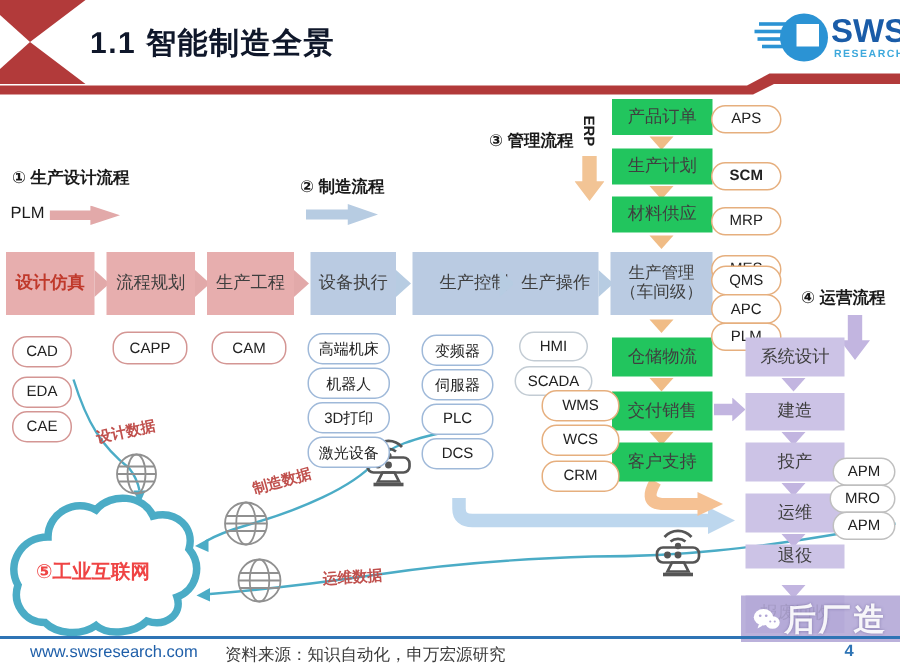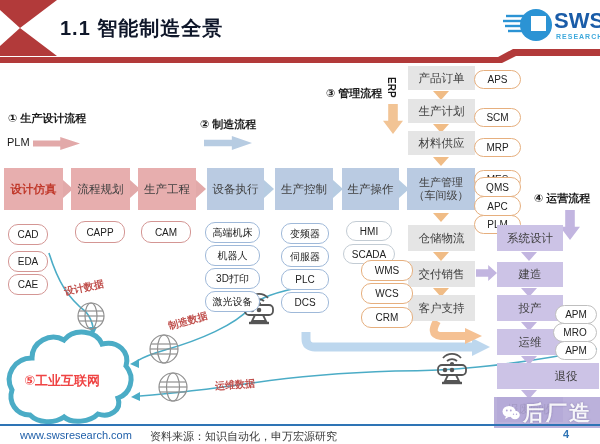--- a/index.html
+++ b/index.html
@@ -15,21 +15,21 @@
 
   
   .seclab{font-size:11px;font-weight:bold;color:#1a1a1a;white-space:nowrap;}
   .smalllab{font-size:11px;color:#1a1a1a;white-space:nowrap;}
 
   
   .fbox{display:flex;align-items:center;justify-content:center;text-align:center;
         font-size:11.5px;line-height:13px;white-space:nowrap;}
   .pink{background:#E7AEAE;}
   .blue{background:#BACBE2;}
-  .orange{background:#e5e5e5;}
+  .orange{background:#22c55e;}
   .purple{background:#CCC3E6;}
   .redtext{color:#C0392B;}
 
   
   .pill{display:flex;align-items:center;justify-content:center;background:#fff;
         border-radius:10px;font-size:10px;white-space:nowrap;color:#222;}
   .bd-pink{border:1.5px solid #D49694;}
   .bd-blue{border:1.5px solid #9FB9D9;}
   .bd-gray{border:1.5px solid #C3CCD4;}
   .bd-orange{border:1.5px solid #E6AF7E;}
@@ -183,21 +183,21 @@
 
   <div class="abs fbox pink redtext" style="left:4px;top:168px;width:59px;height:42px;font-weight:bold;">设计仿真</div>
   <div class="abs tri-r pinkc" style="left:63px;top:180px;"></div>
   <div class="abs fbox pink" style="left:71px;top:168px;width:59px;height:42px;">流程规划</div>
   <div class="abs tri-r pinkc" style="left:130px;top:180px;"></div>
   <div class="abs fbox pink" style="left:138px;top:168px;width:58px;height:42px;">生产工程</div>
   <div class="abs tri-r pinkc" style="left:196px;top:180px;"></div>
 
   <div class="abs fbox blue" style="left:207px;top:168px;width:57px;height:42px;text-align:right;">设备执行</div>
   <div class="abs tri-r bluec" style="left:264px;top:180px;"></div>
-  <div class="abs fbox blue" style="left:275px;top:168px;width:58px;height:42px;">生产控制</div>
+  <div class="abs fbox blue" style="left:275px;top:168px;width:58px;height:42px;padding-left:12px;">生产控制</div>
   <div class="abs tri-r bluec" style="left:333px;top:180px;"></div>
   <div class="abs fbox blue" style="left:342px;top:168px;width:57px;height:42px;">生产操作</div>
   <div class="abs tri-r bluec" style="left:399px;top:180px;"></div>
 
   <div class="abs fbox blue" style="left:407px;top:168px;width:68px;height:42px;flex-direction:column;font-size:11px;">
     <span>生产管理</span>
     <span>（车间级）</span>
   </div>
 
   <div class="abs pill bd-pink redtext" style="left:8px;top:224px;width:38px;height:19px;">CAD</div>
@@ -231,36 +231,36 @@
   <div class="abs tri-d orangec" style="left:433px;top:252px;"></div>
   <div class="abs fbox orange" style="left:408px;top:261px;width:67px;height:26px;">交付销售</div>
   <div class="abs tri-d orangec" style="left:433px;top:288px;"></div>
   <div class="abs fbox orange" style="left:408px;top:295px;width:67px;height:26px;">客户支持</div>
 
   <div class="abs pill bd-orange" style="left:361px;top:260px;width:50px;height:19px;">WMS</div>
   <div class="abs pill bd-orange" style="left:361px;top:283px;width:50px;height:19px;">WCS</div>
   <div class="abs pill bd-orange" style="left:361px;top:307px;width:50px;height:19px;">CRM</div>
 
   <div class="abs pill bd-orange" style="left:474px;top:70px;width:45px;height:17px;">APS</div>
-  <div class="abs pill bd-orange" style="left:474px;top:108px;width:45px;height:17px;">SCM</div>
+  <div class="abs pill bd-orange" style="left:474px;top:108px;width:45px;height:17px;font-weight:bold;">SCM</div>
   <div class="abs pill bd-orange" style="left:474px;top:138px;width:45px;height:17px;">MRP</div>
   <div class="abs pill bd-orange" style="left:474px;top:170px;width:45px;height:17px;">MES</div>
   <div class="abs pill bd-orange" style="left:474px;top:177px;width:45px;height:18px;">QMS</div>
   <div class="abs pill bd-orange" style="left:474px;top:196px;width:45px;height:18px;">APC</div>
   <div class="abs pill bd-orange" style="left:474px;top:215px;width:45px;height:17px;">PLM</div>
 
   <div class="abs fbox purple" style="left:497px;top:225px;width:66px;height:26px;">系统设计</div>
   <div class="abs tri-d purplec" style="left:521px;top:252px;"></div>
   <div class="abs fbox purple" style="left:497px;top:262px;width:66px;height:25px;">建造</div>
   <div class="abs tri-d purplec" style="left:521px;top:288px;"></div>
   <div class="abs fbox purple" style="left:497px;top:295px;width:66px;height:26px;">投产</div>
   <div class="abs tri-d purplec" style="left:521px;top:322px;"></div>
   <div class="abs fbox purple" style="left:497px;top:329px;width:66px;height:26px;">运维</div>
   <div class="abs tri-d purplec" style="left:521px;top:356px;"></div>
-  <div class="abs fbox purple" style="left:497px;top:363px;width:66px;height:26px;padding-left:36px;">退役</div>
+  <div class="abs fbox purple" style="left:497px;top:363px;width:66px;height:16px;">退役</div>
   <div class="abs tri-d purplec" style="left:521px;top:390px;"></div>
   <div class="abs fbox purple" style="left:497px;top:397px;width:66px;height:25px;">报废回收</div>
 
   <div class="abs blockarrow-right ba-purple" style="left:476px;top:265px;width:21px;height:16px;"></div>
 
   <div class="abs pill bd-lgray" style="left:555px;top:305px;width:40px;height:17px;">APM</div>
   <div class="abs pill bd-lgray" style="left:553px;top:323px;width:42px;height:17px;">MRO</div>
   <div class="abs pill bd-lgray" style="left:555px;top:341px;width:40px;height:17px;">APM</div>
 
   <div class="abs datalab" style="left:64px;top:281px;transform:rotate(-12deg);">设计数据</div>

